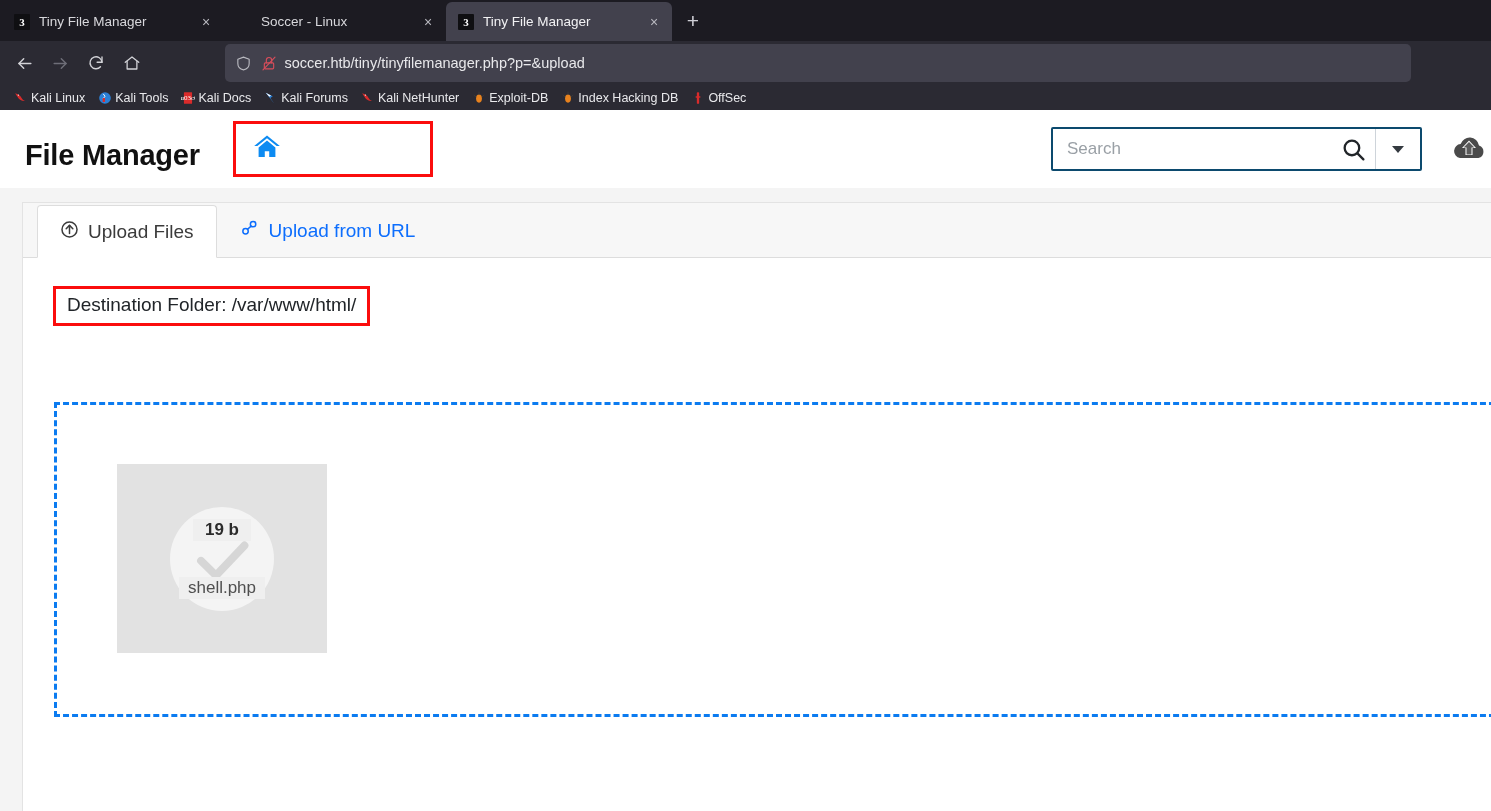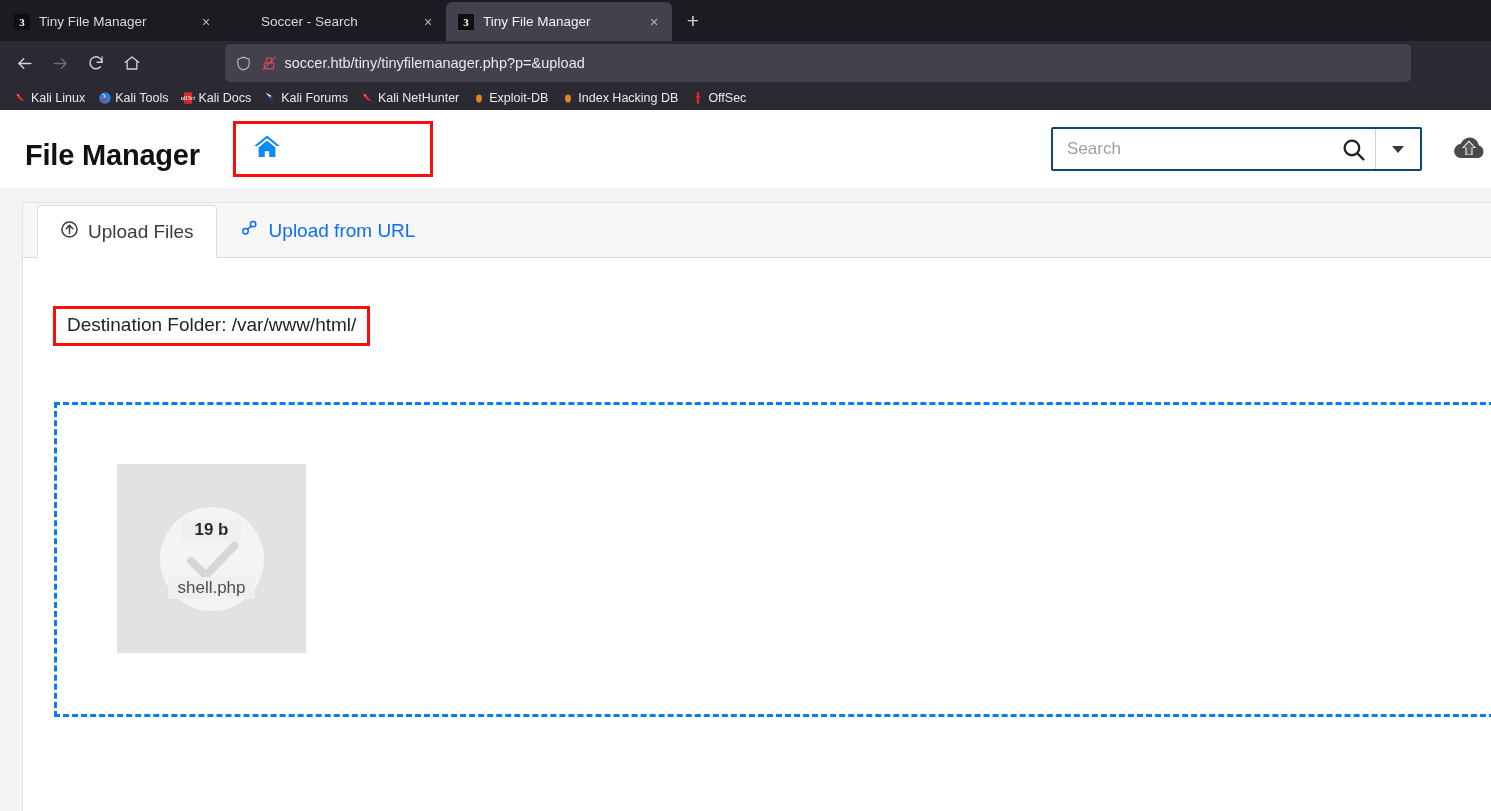--- a/index.html
+++ b/index.html
@@ -271,21 +271,21 @@
     background: #ffffff;
     border: 1px solid #dddddd;
     border-bottom: 1px solid #ffffff;
     border-radius: 4px 4px 0 0;
     color: #3b3b3b;
     margin-bottom: -1px;
   }
   .ptab.inactive { color: #0d6efd; }
 
   #dest-folder-box {
-    margin: 48px 0 0 30px;
+    margin: 28px 0 0 30px;
     display: inline-block;
     border: 3px solid #fb0d0d;
     padding: 5px 11px 7px 11px;
     font-size: 19px;
     color: #212529;
     background: #fff;
   }
 
   #dropzone {
     position: absolute;
@@ -293,21 +293,21 @@
     top: 292px;
     width: 1450px;
     height: 315px;
     border: 3px dashed #0b7bf0;
     background: #ffffff;
   }
   #file-preview {
     position: absolute;
     left: 60px;
     top: 59px;
-    width: 189px;
+    width: 210px;
     height: 189px;
     background: #e2e2e2;
     display: flex;
     flex-direction: column;
     align-items: center;
     justify-content: center;
     overflow: hidden;
   }
   #file-size {
     font-size: 17px;
@@ -349,21 +349,21 @@
   <div id="tab-strip">
 
     <div class="tab tab-inactive">
       <span class="tab-favicon">3</span>
       <span class="tab-title">Tiny File Manager</span>
       <span class="tab-close">×</span>
     </div>
 
     <div class="tab tab-inactive">
       <span class="tab-favicon blank"></span>
-      <span class="tab-title">Soccer - Search</span>
+      <span class="tab-title">Soccer - Linux</span>
       <span class="tab-close">×</span>
     </div>
 
     <div class="tab tab-active">
       <span class="tab-favicon">3</span>
       <span class="tab-title">Tiny File Manager</span>
       <span class="tab-close">×</span>
     </div>
 
     <div id="new-tab-button">+</div>

